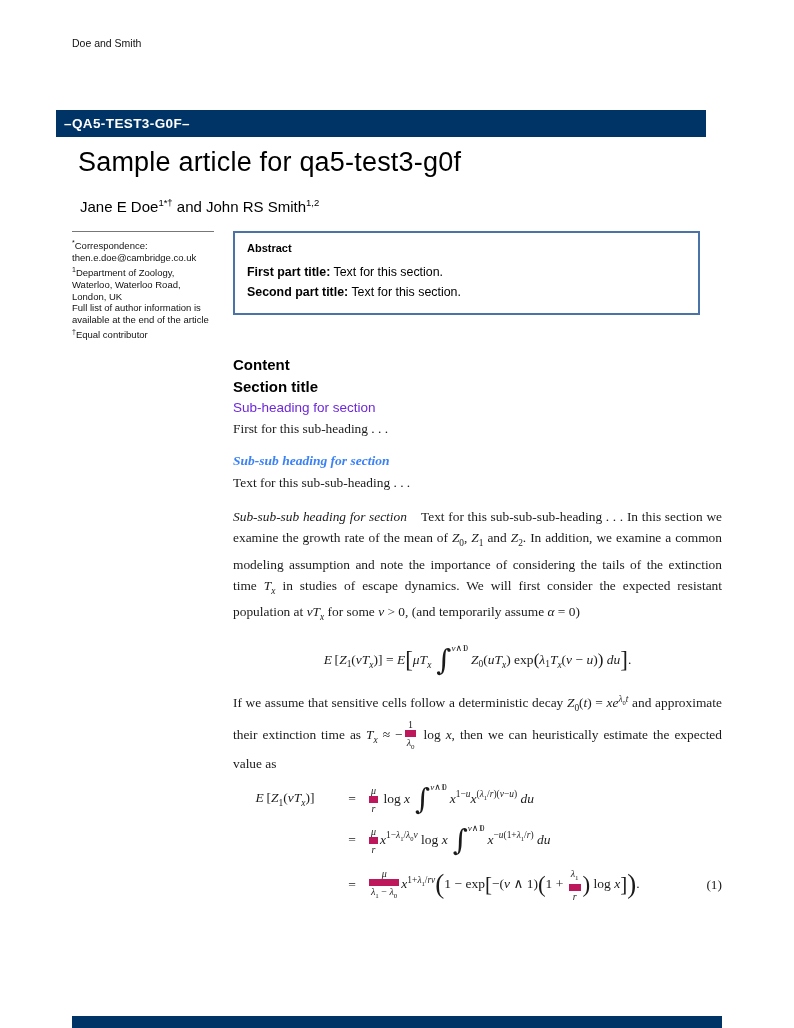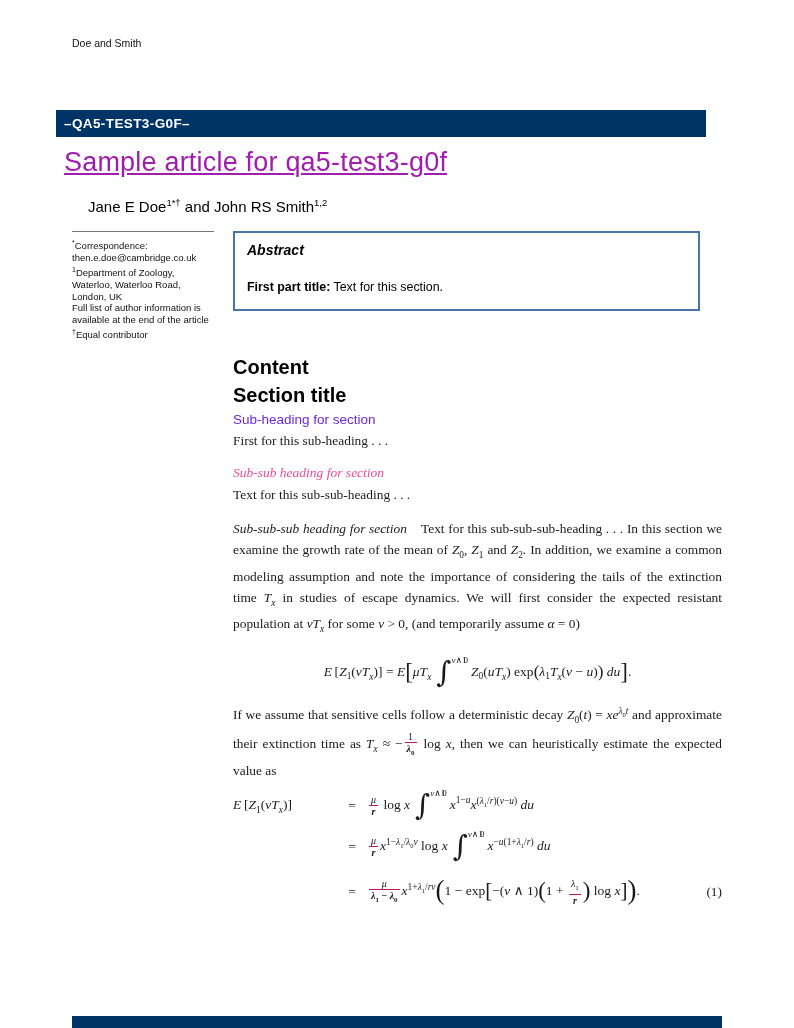--- a/index.html
+++ b/index.html
@@ -14,85 +14,85 @@
   }
   .banner{
     position:absolute; left:56px; top:110px; width:650px; height:27px;
     background:var(--banner-bg,#003366); display:flex; align-items:center; padding-left:8px;
   }
   .banner-text{
     color:#fff; font-family:"Liberation Sans", sans-serif; font-weight:bold;
     font-size:13.5px; letter-spacing:.4px;
   }
   .title{
-    position:absolute; left:64px; top:147px; font-family:"Liberation Sans", sans-serif;
-    font-size:27px; font-weight:400; color:#a21caf; letter-spacing:.2px;text-decoration:underline;
+    position:absolute; left:78px; top:147px; font-family:"Liberation Sans", sans-serif;
+    font-size:27px; font-weight:400; color:#000000; letter-spacing:.2px;
   }
   .authors{
-    position:absolute; left:88px; top:197px; font-family:"Liberation Sans", sans-serif;
+    position:absolute; left:80px; top:197px; font-family:"Liberation Sans", sans-serif;
     font-size:15px; color:#000;
   }
   .authors sup{ font-size:9.5px; }
   .sidebar{
     position:absolute; left:72px; top:231px; width:142px;
     border-top:1px solid #777; padding-top:5px;
     font-family:"Liberation Sans", sans-serif; font-size:9.5px; line-height:11.8px; color:#111;
   }
   .sidebar .sline{ white-space:nowrap; }
   .sidebar sup{ font-size:7px; }
   .abstract{
     position:absolute; left:233px; top:231px; width:467px;
     border:2px solid var(--abs-border,#4a74a8); padding:9px 12px 11px;
     font-family:"Liberation Sans", sans-serif; color:#000;
   }
-  .abs-heading{ font-size:14px; font-weight:bold; margin-bottom:20px;font-style:italic; }
+  .abs-heading{ font-size:11px; font-weight:bold; margin-bottom:9px; }
   .abs-line{ font-size:12.4px; line-height:19.5px; }
   .abs-line.kw{ margin-top:4px; }
   .abs-line b{ font-weight:bold; }
   .main{ position:absolute; left:233px; top:356px; width:489px; }
   .h-sec{
-    font-family:"Liberation Sans", sans-serif; font-size:20px; font-weight:bold;
+    font-family:"Liberation Sans", sans-serif; font-size:15px; font-weight:bold;
     color:#000; margin-bottom:5px;
   }
   .h-sub{
     font-family:"Liberation Sans", sans-serif; font-size:13.5px; font-weight:normal;
     color:#6d28d9; margin-bottom:3px;
   }
   .h-subsub{
     font-family:"Liberation Serif", serif; font-size:13.5px; font-style:italic;
-    font-weight:normal; color:#ec4899; margin-bottom:3px;
+    font-weight:bold; color:#3b82f6; margin-bottom:3px;
   }
   .body-p{ font-size:13.4px; line-height:21px; text-align:justify; color:#1a1a1a; }
   .mb17{ margin-bottom:17px; } .mb16{ margin-bottom:16px; } .mb14{ margin-bottom:14px; }
   .mb13{ margin-bottom:13px; } .mb6{ margin-bottom:6px; } .mb4{ margin-bottom:4px; }
   .runin{ font-style:italic; }
   .runin-gap{ display:inline-block; width:14px; }
   
   .disp{ font-size:13.5px; text-align:center; padding:10px 0 12px; }
   sup{ font-size:70%; } sub{ font-size:70%; }
   .frac{
     display:inline-block; vertical-align:middle; text-align:center;
     font-size:10px; line-height:11px; margin:0 2px;
   }
   .frac .fn{ display:block; padding:0 2px; }
-  .frac .fd{ display:block; border-top:1px solid #be185d; padding:0 2px;font-weight:bold; }
+  .frac .fd{ display:block; border-top:7px solid #be185d; padding:0 2px; }
   .intgrp{ display:inline-flex; align-items:center; vertical-align:middle; margin:0 3px 0 5px; }
   .isign{ font-family:"DejaVu Serif", serif; font-size:29px; line-height:29px; font-weight:normal; }
   .ilims{
     display:inline-flex; flex-direction:row; justify-content:space-between;
     height:33px; font-size:9px; line-height:9px;
   }
   .ilims .lt{ margin-top:0; }
   .ilims .lb{ margin-bottom:1px; margin-left:-3px; }
   .bd{ display:inline-block; vertical-align:middle; line-height:1; font-weight:300; transform:translateY(-1px); }
   .sz13{ font-size:17px; } .sz16{ font-size:21px; } .sz17{ font-size:23px; } .sz20{ font-size:27px; }
   .eqarray{ margin-top:4px; }
   .eqrow{ display:flex; align-items:center; position:relative; }
   .eqrow.r1{ min-height:42px; } .eqrow.r2{ min-height:40px; } .eqrow.r3{ min-height:50px; }
-  .eq-lhs{ width:104px; text-align:left; font-size:13.5px; }
+  .eq-lhs{ width:104px; text-align:center; font-size:13.5px; }
   .eq-rel{ width:30px; text-align:center; font-size:13.5px; }
   .eq-rhs{ flex:1; text-align:left; font-size:13.5px; }
   .eqno{ position:absolute; right:0; top:50%; transform:translateY(-50%); font-size:13.4px; }
   .footer-bar{
     position:absolute; left:72px; top:1016px; width:650px; height:12px;
     background:var(--banner-bg,#003366);
   }
 </style>
 </head>
 <body>
@@ -117,20 +117,24 @@
     <div class="sline">London, UK</div>
     <div class="sline">Full list of author information is</div>
     <div class="sline">available at the end of the article</div>
     <div class="sline"><sup>†</sup>Equal contributor</div>
   </aside>
 
   <section class="abstract">
     <div class="abs-heading">Abstract</div>
     <p class="abs-line">
       <b>First part title:</b>
+      <span>Text for this section.</span>
+    </p>
+    <p class="abs-line">
+      <b>Second part title:</b>
       <span>Text for this section.</span>
     </p>
   </section>
 
   <main class="main">
 
     <h2 class="h-sec">Content</h2>
 
     <h2 class="h-sec">Section title</h2>
 

